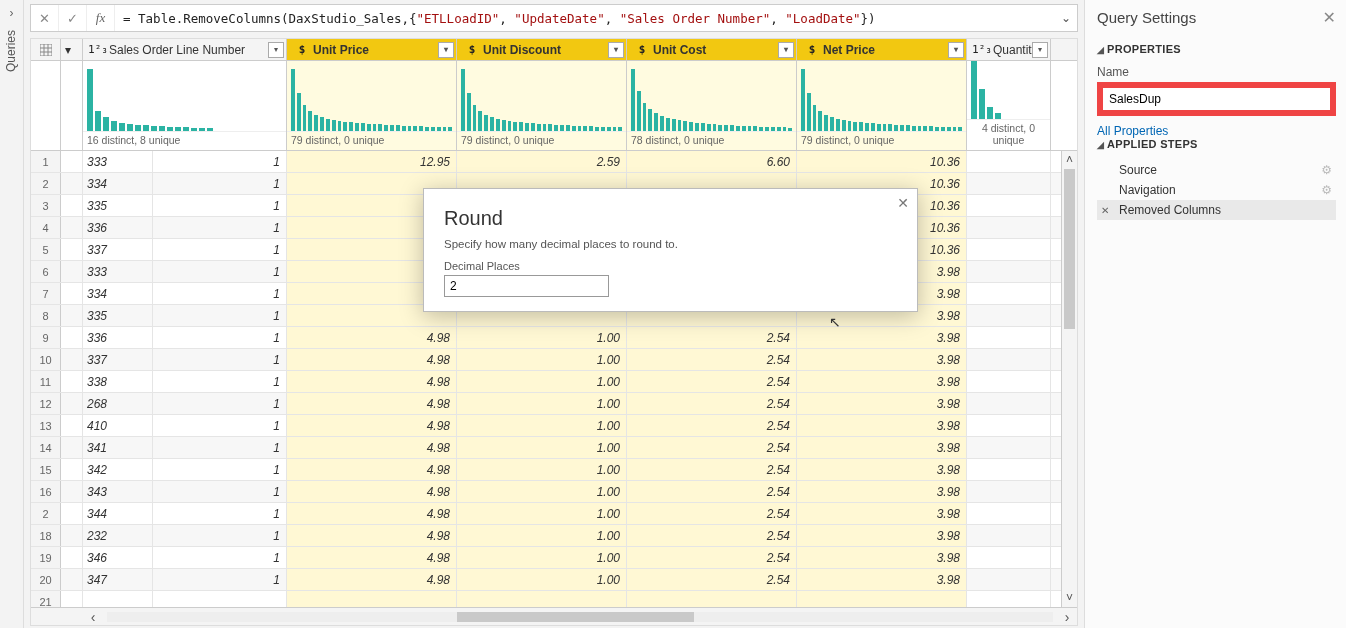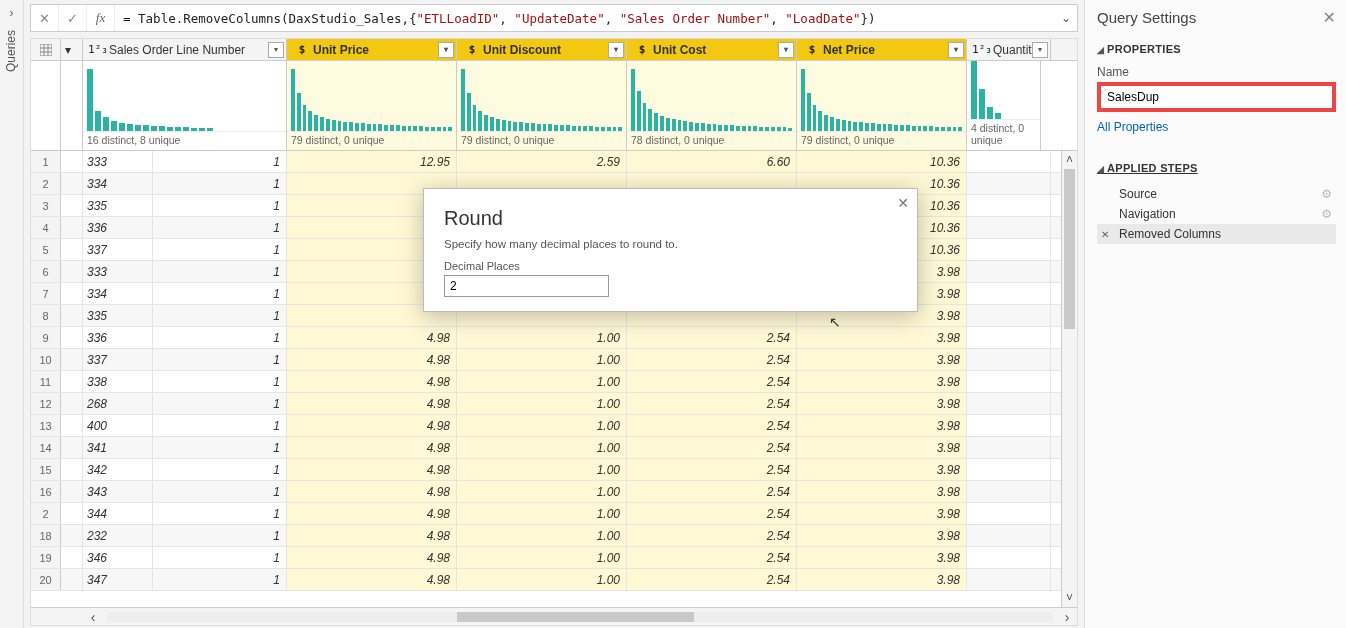--- a/index.html
+++ b/index.html
@@ -96,21 +96,21 @@
   .vscroll .thumbv { position:absolute; left:2px; right:2px; background:#c9c9c9; top:18px; height:160px;}
   
   .qsettings {
     width:262px; border-left:1px solid #ddd; background:#fbfbfb; display:flex; flex-direction:column;
     padding: 8px 10px 8px 12px;
   }
   .qsettings .hdr { display:flex; justify-content:space-between; align-items:center; font-size:15px; color:#444; margin-bottom:8px;}
   .qsettings .hdr .x { font-size:16px; color:#888;}
   .sect-lbl { font-size:11px; font-weight:700; color:#333; letter-spacing:0.3px; margin:8px 0 6px 0;}
   .sect-lbl::before { content:"◢ "; font-size:9px; color:#555;}
-  .name-input { width:100%; border:4px solid #ef4444; padding:4px 6px; font-size:12px; background:#fff;}
+  .name-input { width:100%; border:6px solid #ef4444; padding:4px 6px; font-size:12px; background:#fff;}
   .link { color:#0066b4; font-size:12px; margin-top:8px; display:inline-block;}
   .steps { margin-top:4px;}
   .step { display:flex; align-items:center; justify-content:space-between; padding:3px 4px 3px 22px; font-size:12px; color:#333; position:relative;}
   .step .gear { color:#bbb; font-size:12px;}
   .step.sel { background:#e9e9e9;}
   .step.sel::before { content:"✕"; position:absolute; left:4px; color:#666; font-size:10px;}
   
   .dialog {
     position:absolute; left:423px; top:188px; width:495px; background:#fff;
     border:1px solid #bbb; box-shadow:0 4px 22px rgba(0,0,0,0.25);
@@ -341,21 +341,21 @@
               <span style="height: 5px;"></span>
               <span style="height: 5px;"></span>
               <span style="height: 4px;"></span>
               <span style="height: 4px;"></span>
               <span style="height: 4px;"></span>
               <span style="height: 4px;"></span>
               <span style="height: 4px;"></span>
             </div>
             <div class="stats-txt">79 distinct, 0 unique</div>
           </div>
-          <div class="profile-cell" style="width: 74px;">
+          <div class="profile-cell" style="width: 84px; text-align: center;">
             <div class="bars">
               <span style="height: 62px;"></span>
               <span style="height: 30px;"></span>
               <span style="height: 12px;"></span>
               <span style="height: 6px;"></span>
             </div>
             <div class="stats-txt">4 distinct, 0 unique</div>
           </div>
         </div>
 
@@ -488,21 +488,21 @@
             <div class="cell italic" style="width:134px">1</div>
             <div class="cell italic sel" style="width:170px">4.98</div>
             <div class="cell italic sel" style="width:170px">1.00</div>
             <div class="cell italic sel" style="width:170px">2.54</div>
             <div class="cell italic sel" style="width:170px">3.98</div>
             <div class="cell italic" style="width:84px"></div>
           </div>
           <div class="row">
             <div class="rownum">13</div>
             <div class="cell" style="width:22px;"></div>
-            <div class="cell left italic" style="width:70px">400</div>
+            <div class="cell left italic" style="width:70px">410</div>
             <div class="cell italic" style="width:134px">1</div>
             <div class="cell italic sel" style="width:170px">4.98</div>
             <div class="cell italic sel" style="width:170px">1.00</div>
             <div class="cell italic sel" style="width:170px">2.54</div>
             <div class="cell italic sel" style="width:170px">3.98</div>
             <div class="cell italic" style="width:84px"></div>
           </div>
           <div class="row">
             <div class="rownum">14</div>
             <div class="cell" style="width:22px;"></div>
@@ -572,20 +572,31 @@
           <div class="row">
             <div class="rownum">20</div>
             <div class="cell" style="width:22px;"></div>
             <div class="cell left italic" style="width:70px">347</div>
             <div class="cell italic" style="width:134px">1</div>
             <div class="cell italic sel" style="width:170px">4.98</div>
             <div class="cell italic sel" style="width:170px">1.00</div>
             <div class="cell italic sel" style="width:170px">2.54</div>
             <div class="cell italic sel" style="width:170px">3.98</div>
             <div class="cell italic" style="width:84px"></div>
+          </div>
+          <div class="row lastblank">
+            <div class="rownum">21</div>
+            <div class="cell" style="width:22px;"></div>
+            <div class="cell" style="width:70px"></div>
+            <div class="cell" style="width:134px"></div>
+            <div class="cell sel" style="width:170px"></div>
+            <div class="cell sel" style="width:170px"></div>
+            <div class="cell sel" style="width:170px"></div>
+            <div class="cell sel" style="width:170px"></div>
+            <div class="cell" style="width:84px"></div>
           </div>
         </div>
 
       <div class="vscroll">
         <div class="arrow">˄</div>
         <div class="thumbv"></div>
         <div class="arrow" style="position:absolute;bottom:0;width:100%;">˅</div>
       </div>
 
       <div class="hscroll">
@@ -602,21 +613,21 @@
 
   <div class="qsettings">
     <div class="hdr">
       <span>Query Settings</span>
       <span class="x">✕</span>
     </div>
     <div class="sect-lbl">PROPERTIES</div>
     <div style="font-size:12px;color:#555;margin:4px 0 3px 0;">Name</div>
     <input class="name-input" value="SalesDup" style="">
     <a class="link">All Properties</a>
-    <div class="sect-lbl" style="margin-top:28px;text-decoration:underline;">APPLIED STEPS</div>
+    <div class="sect-lbl" style="margin-top:0;">APPLIED STEPS</div>
     <div class="steps" id="steps">
         <div class="step">
           <span>Source</span>
           <span class="gear">⚙</span>
         </div>
         <div class="step">
           <span>Navigation</span>
           <span class="gear">⚙</span>
         </div>
         <div class="step sel">

